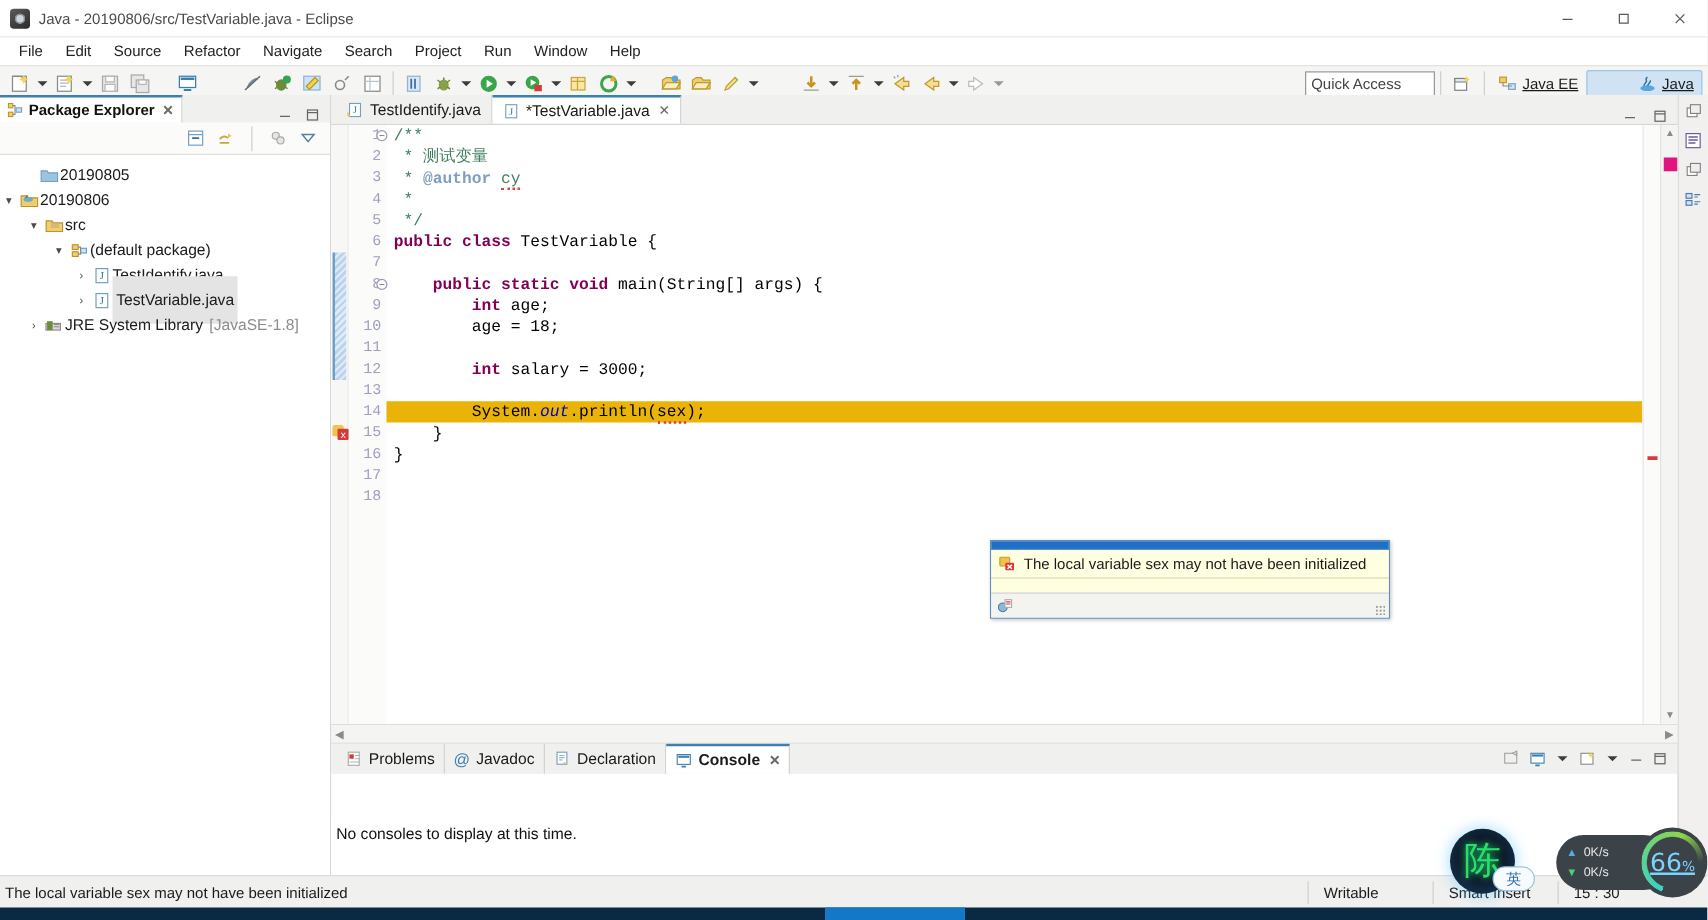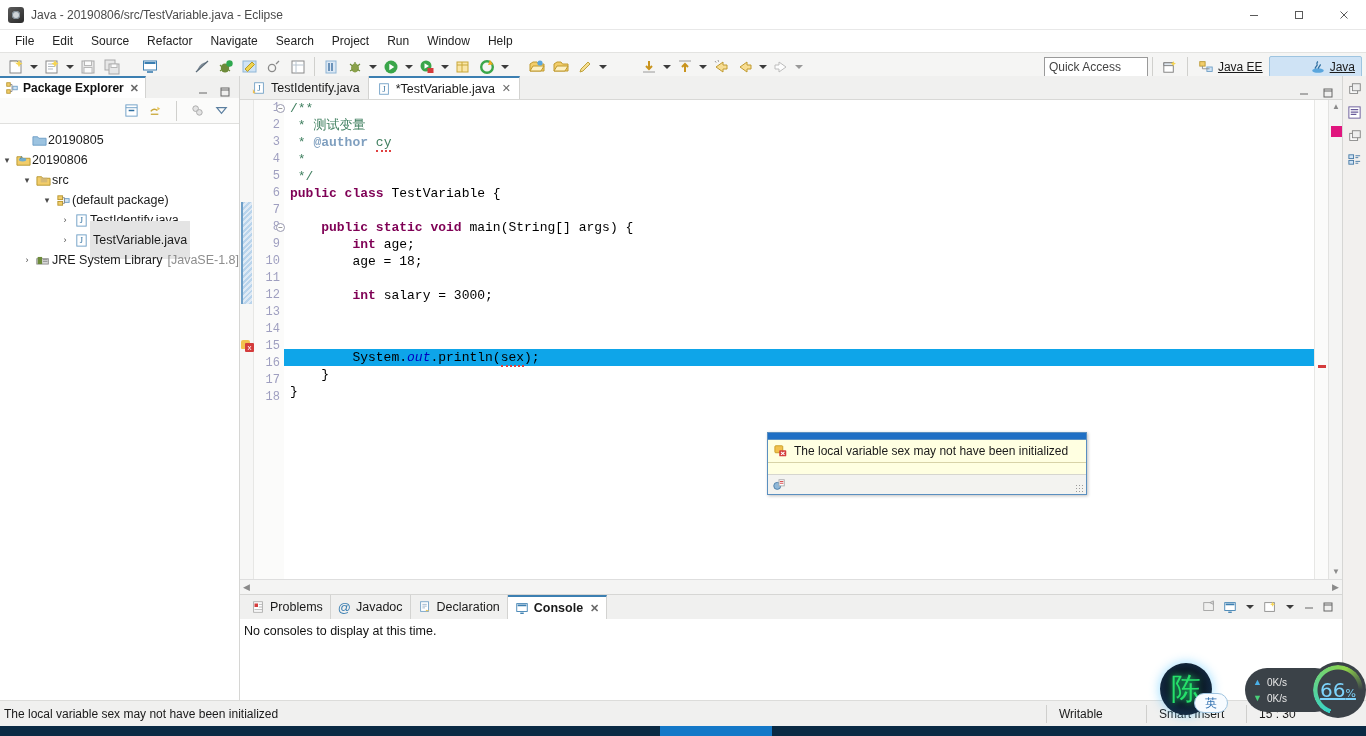--- a/index.html
+++ b/index.html
@@ -131,21 +131,21 @@
 
   
   .main {
     position: absolute;
     left: 0; top: 76px; right: 0; bottom: 36px;
     display: flex;
   }
 
   
   .explorer {
-    width: 240px;
+    width: 265px;
     background: #ffffff;
     display: flex; flex-direction: column;
     border-right: 1px solid #d6d6d4;
   }
   .view-tabs {
     height: 22px;
     display: flex; align-items: flex-end;
     background: #f0f0ef;
     position: relative;
   }
@@ -281,21 +281,21 @@
     font-size: 13px;
     position: relative;
     min-width: 0;
     overflow: hidden;
   }
   .ln, .cl {
     height: 17px; line-height: 17px;
     white-space: pre;
   }
   .cl { padding-left: 6px; }
-  .cl.hl { background: #0ea5e9; margin-top: 28px; }
+  .cl.hl { background: #eab308; }
   .kw { color: #7f0055; font-weight: bold; }
   .cmt { color: #3f7f5f; }
   .cmt-tag { color: #7f9fbf; font-weight: bold; }
   .plain { color: #000; }
   .stat { color: #0000c0; font-style: italic; }
   .err { border-bottom: 2px dotted #e04040; }
 
   .fold {
     position: absolute;
     left: 22px;
@@ -427,20 +427,21 @@
       radial-gradient(#9a9a9a 40%, transparent 41%) 0 0/3px 3px;
   }
 
   
   .bottom-view {
     height: 106px;
     background: #ffffff;
     border-top: 1px solid #d6d6d4;
     display: flex; flex-direction: column;
     flex: none;
+    gap: 36px;
   }
   .bv-tabs {
     height: 24px;
     display: flex; align-items: flex-end;
     background: #f0f0ef;
     padding-left: 4px;
   }
   .bv-tab {
     display: flex; align-items: center; gap: 5px;
     height: 24px; padding: 0 7px;

